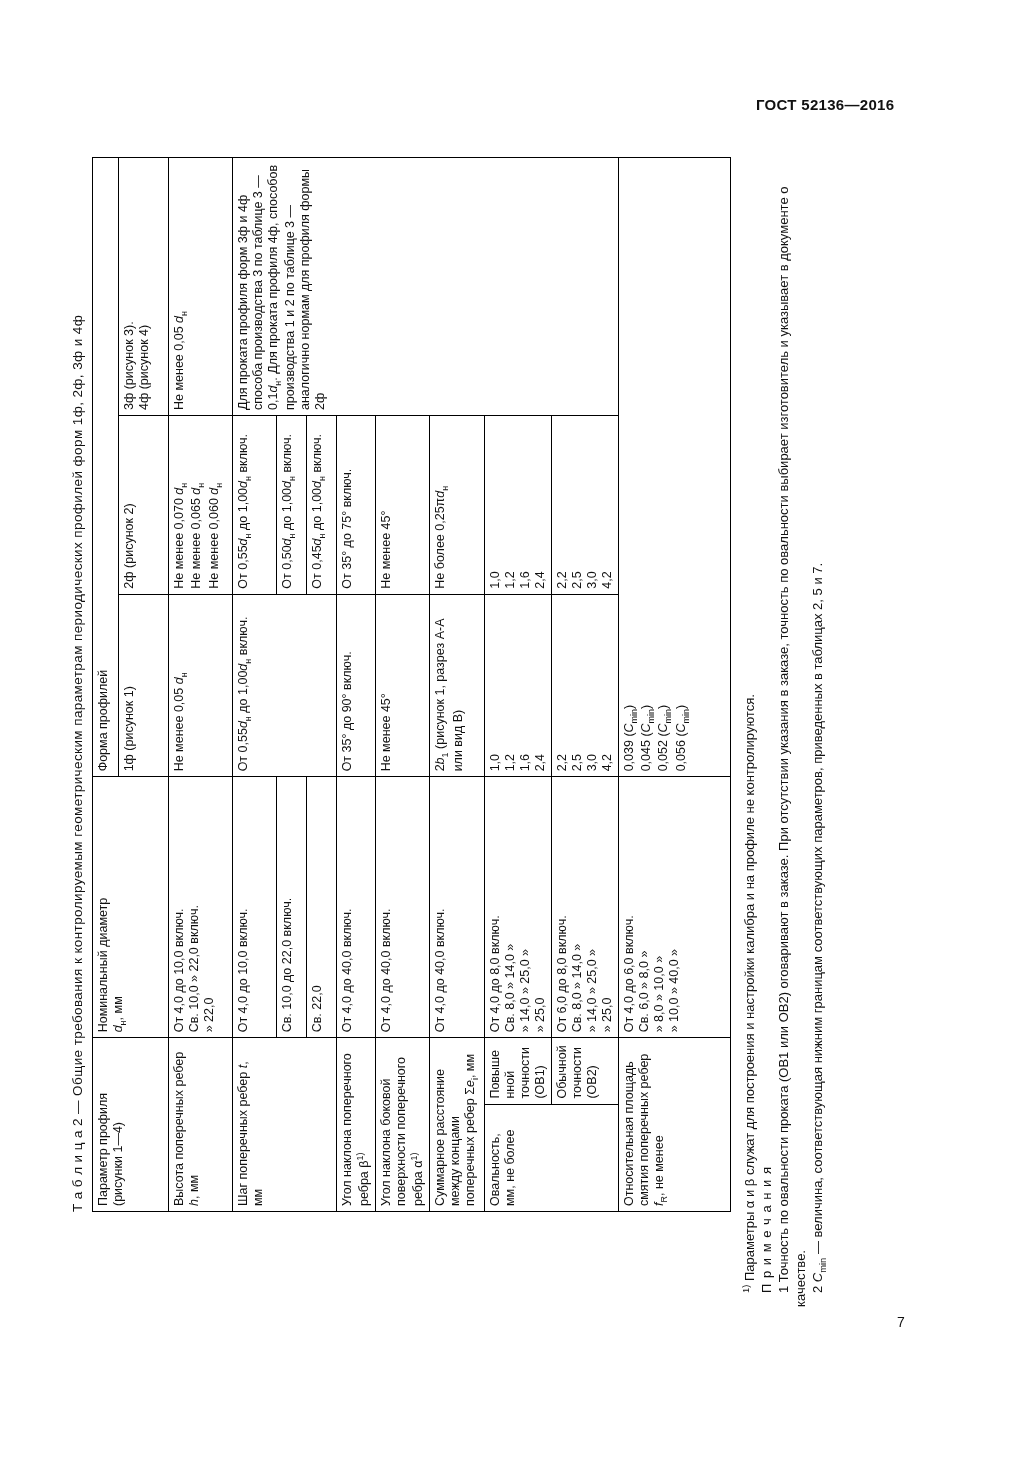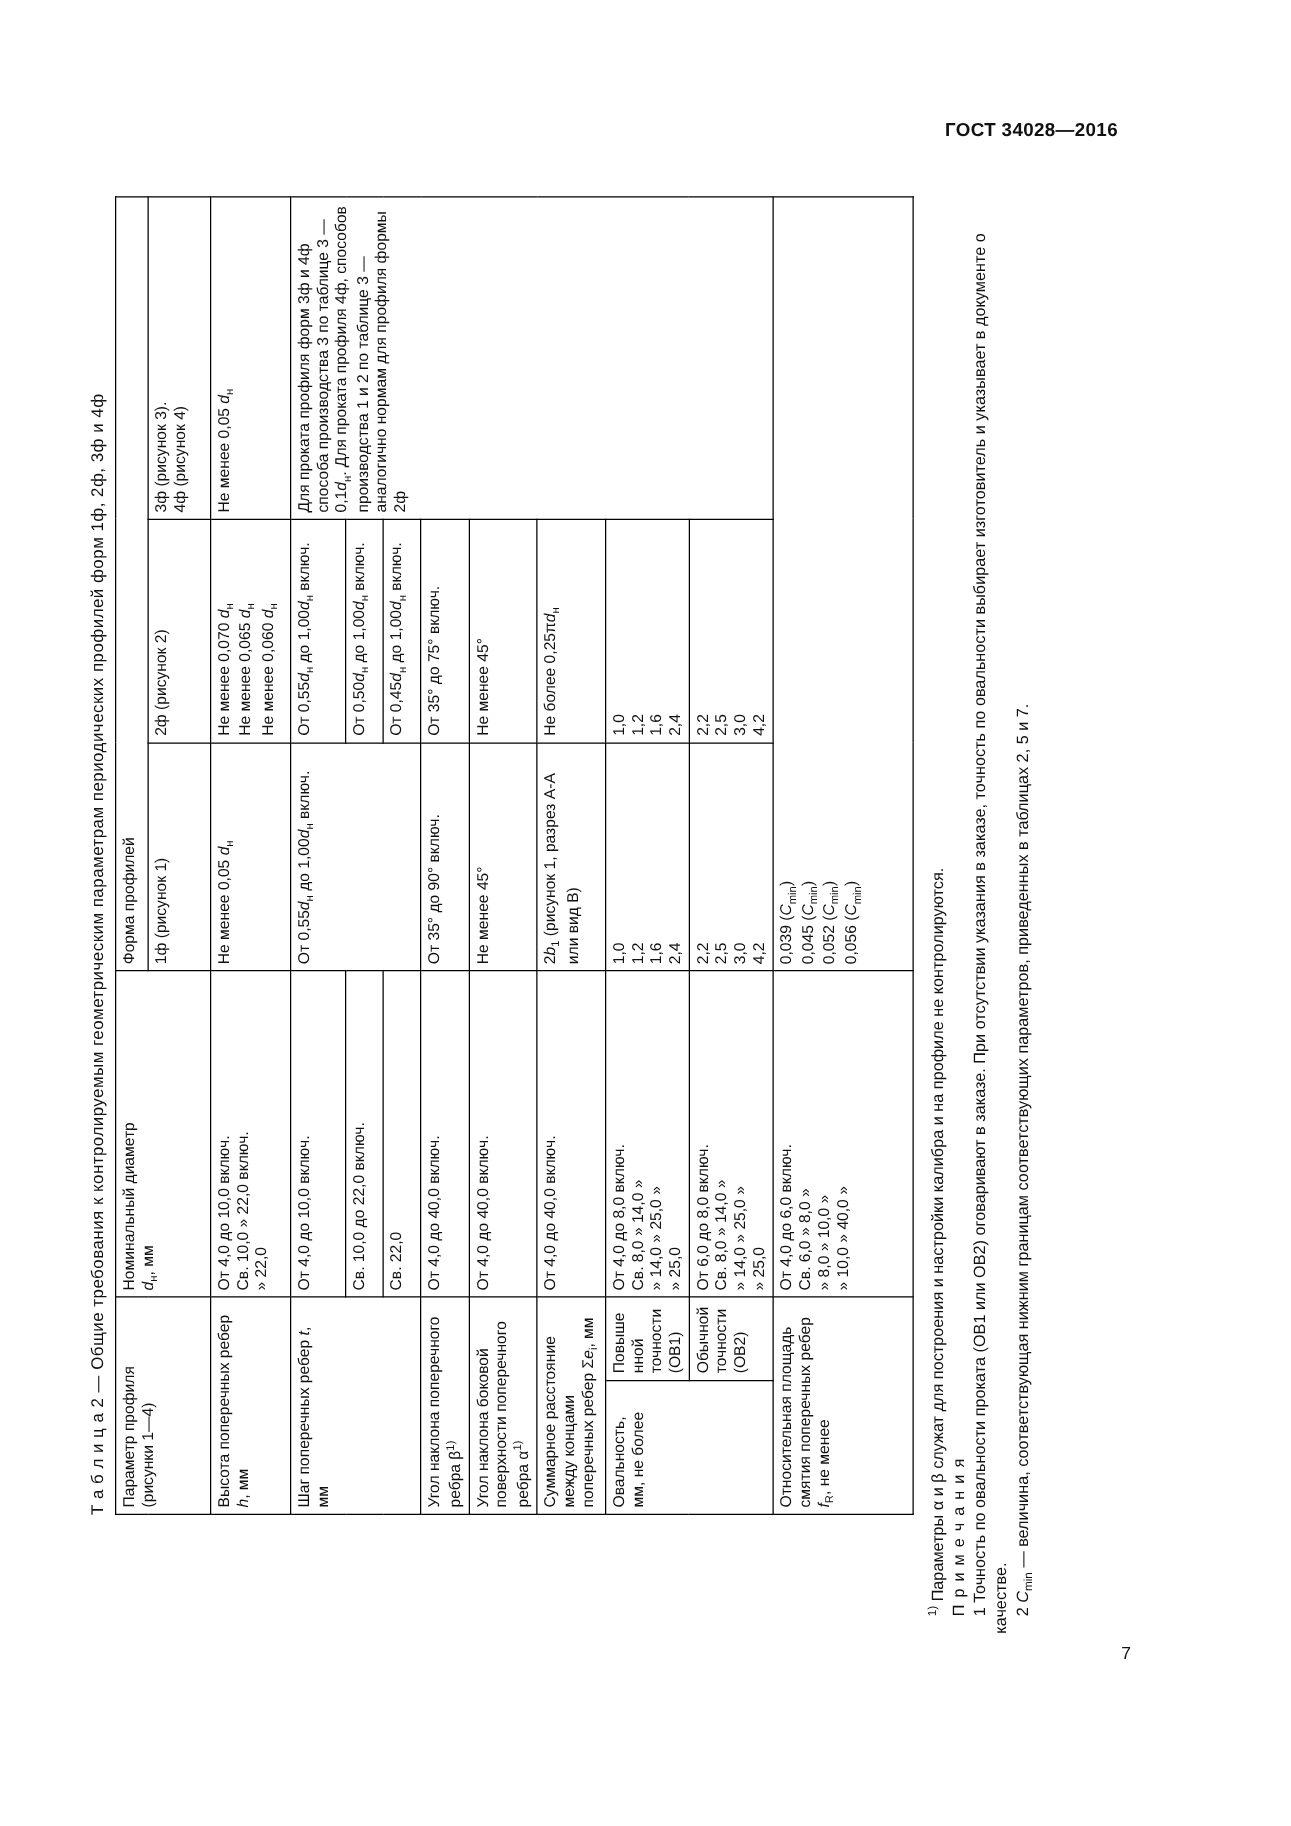--- a/index.html
+++ b/index.html
@@ -34,21 +34,21 @@
   sub,sup{font-size:72%;}
   .notes{margin:10px 0 0 0;width:1160px;font-size:13px;line-height:1.25;}
   .notes p{margin:1px 0;text-indent:14px;}
   .notes .ntitle{letter-spacing:1px;}
 </style>
 </head>
 <body>
 
 <div class="sheet">
 
-  <div class="gost-header">ГОСТ 34028—2016</div>
+  <div class="gost-header">ГОСТ 52136—2016</div>
 
   <div class="rot">
 
     <div class="caption">Т а б л и ц а  2 — Общие требования к контролируемым геометрическим параметрам периодических профилей форм 1ф, 2ф, 3ф и 4ф</div>
 
     <table class="main">
       <colgroup>
         <col style="width:107px">
           <col style="width:66px">
           <col style="width:260px">

